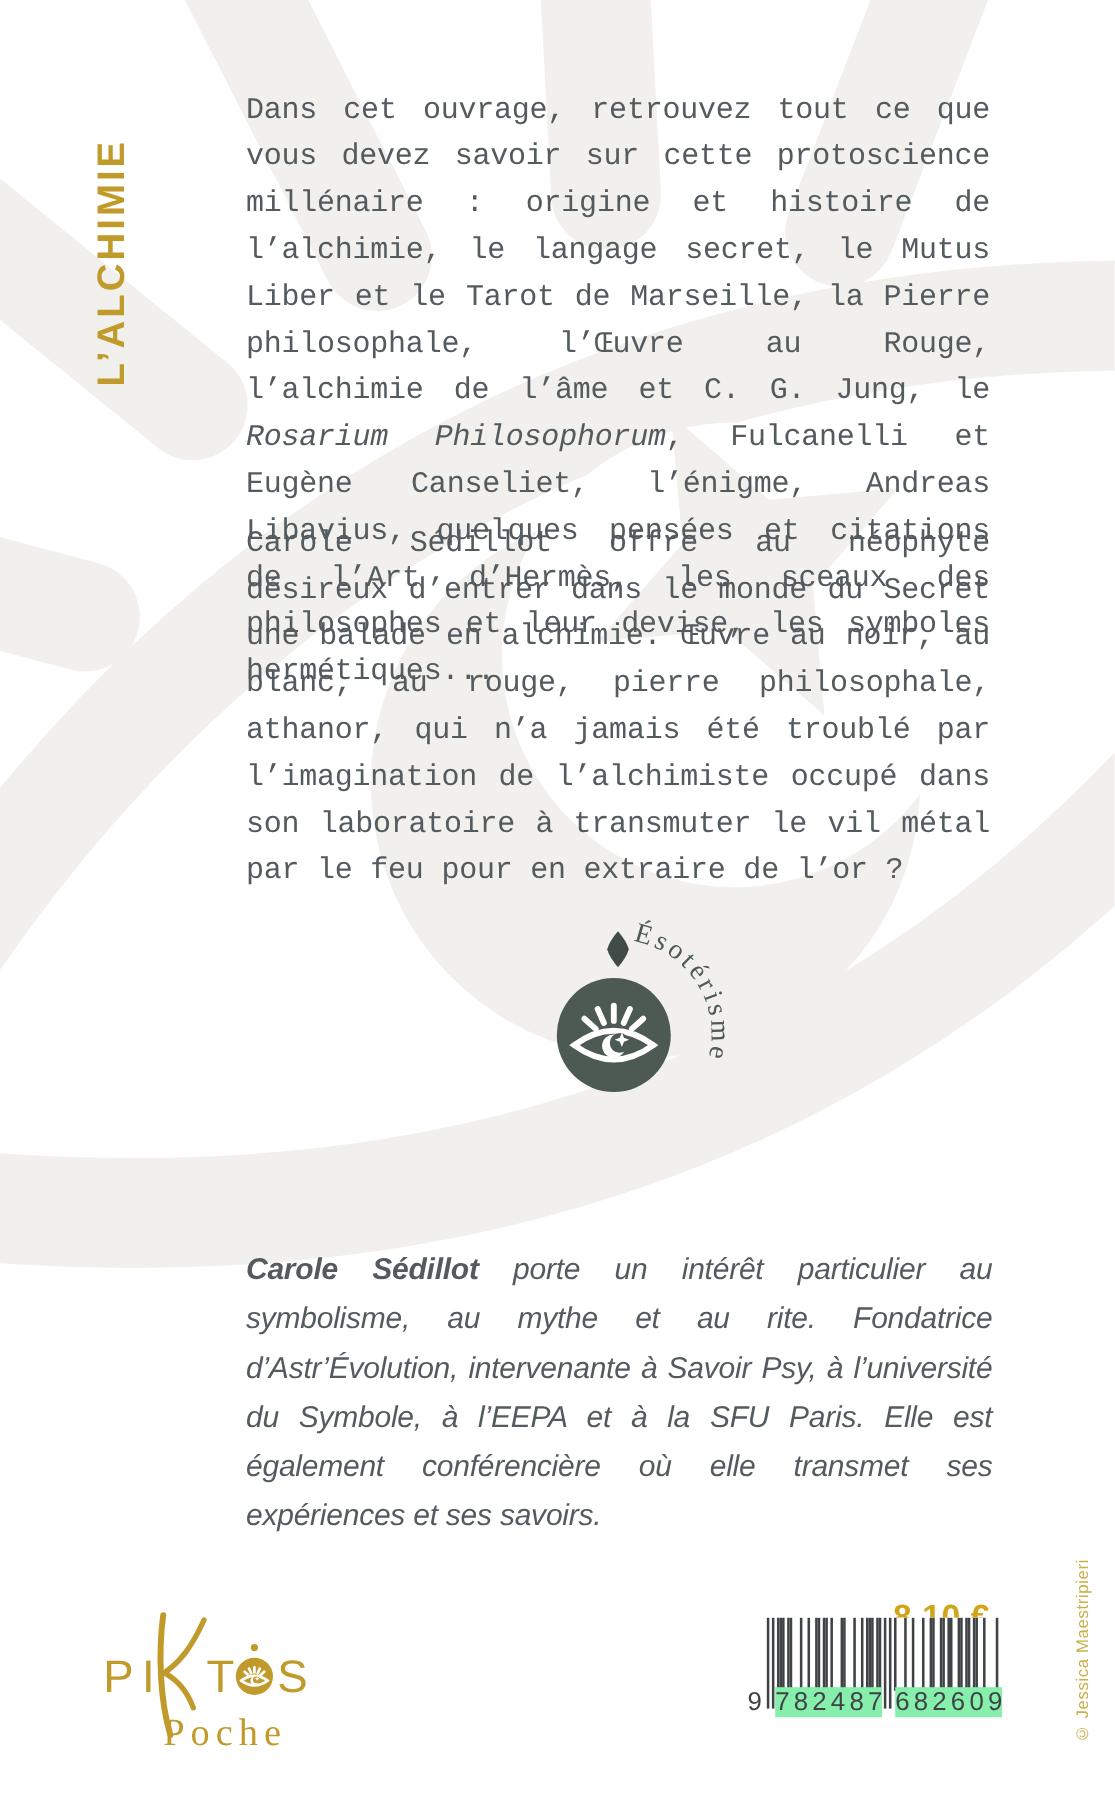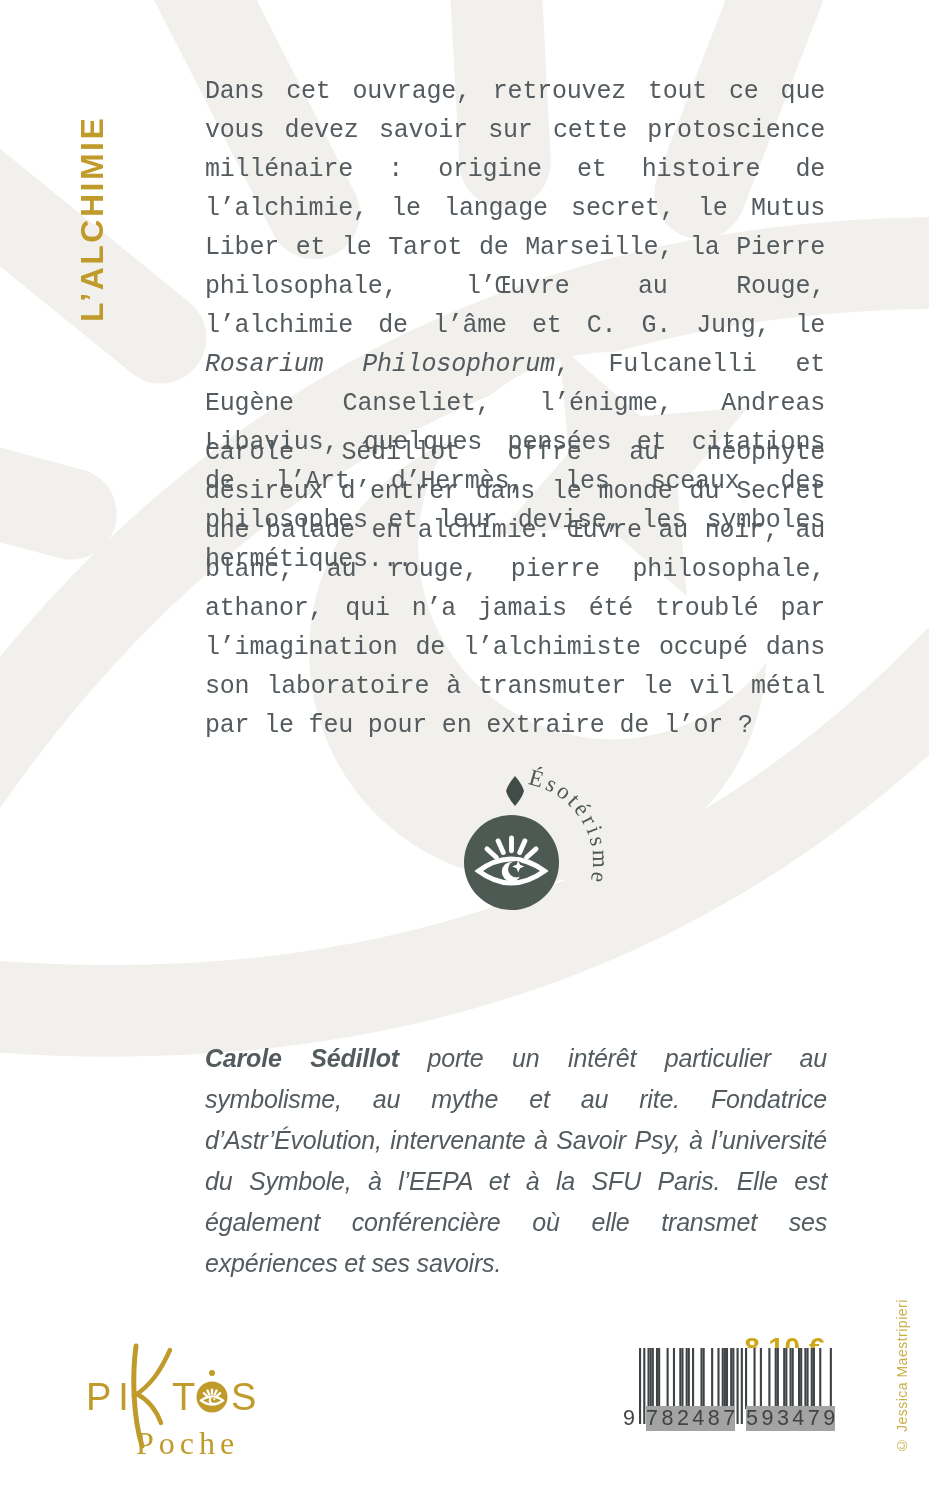--- a/index.html
+++ b/index.html
@@ -45,21 +45,21 @@
   .piktos{position:absolute;left:84px;top:1344px;overflow:visible;}
   .piktos text{fill:var(--gold,#bd9a2b);}
   .piktos .sans{font-family:"Liberation Sans","DejaVu Sans",sans-serif;font-size:38px;}
   .piktos .serif{font-family:"Liberation Serif","DejaVu Serif",serif;font-size:32px;letter-spacing:5px;}
   .piktos path{stroke:var(--gold,#bd9a2b);fill:none;stroke-linecap:round;}
 
   
   .barcode{position:absolute;left:625px;top:1348px;width:218px;height:98px;background:#fff;}
   .barcode svg{position:absolute;left:0;top:0;fill:var(--barcode,#3f4345);}
   .bc-digit{position:absolute;color:var(--barcode,#3f4345);font-size:21.5px;top:58px;
-            letter-spacing:3.5px;background:#a3a3a3;text-align:center;}
+            letter-spacing:3.5px;background:#86efac;text-align:center;}
   .bc-first{left:-4px;width:16px;letter-spacing:0;background:transparent;}
   .bc-left{left:21px;width:89px;}
   .bc-right{left:121px;width:89px;}
 
   
   .credit{position:absolute;left:894px;top:1278px;height:175px;
           writing-mode:vertical-rl;transform:rotate(180deg);
           font-size:14px;letter-spacing:0.5px;color:var(--credit-gold,#c9b04a);}
 </style>
 </head>
@@ -171,18 +171,18 @@
         <rect x="175.12" y="0" width="2.12" height="61"></rect>
         <rect x="179.36" y="0" width="2.12" height="61"></rect>
         <rect x="181.48" y="0" width="2.12" height="61"></rect>
         <rect x="185.72" y="0" width="2.12" height="61"></rect>
         <rect x="187.84" y="0" width="2.12" height="61"></rect>
         <rect x="194.20" y="0" width="2.12" height="61"></rect>
         <rect x="204.80" y="0" width="2.12" height="61"></rect>
       </svg>
     <span class="bc-digit bc-first">9</span>
     <span class="bc-digit bc-left">782487</span>
-    <span class="bc-digit bc-right">593479</span>
+    <span class="bc-digit bc-right">682609</span>
   </div>
 
   <div class="credit">© Jessica Maestripieri</div>
 
 </div>
 
 </body></html>

